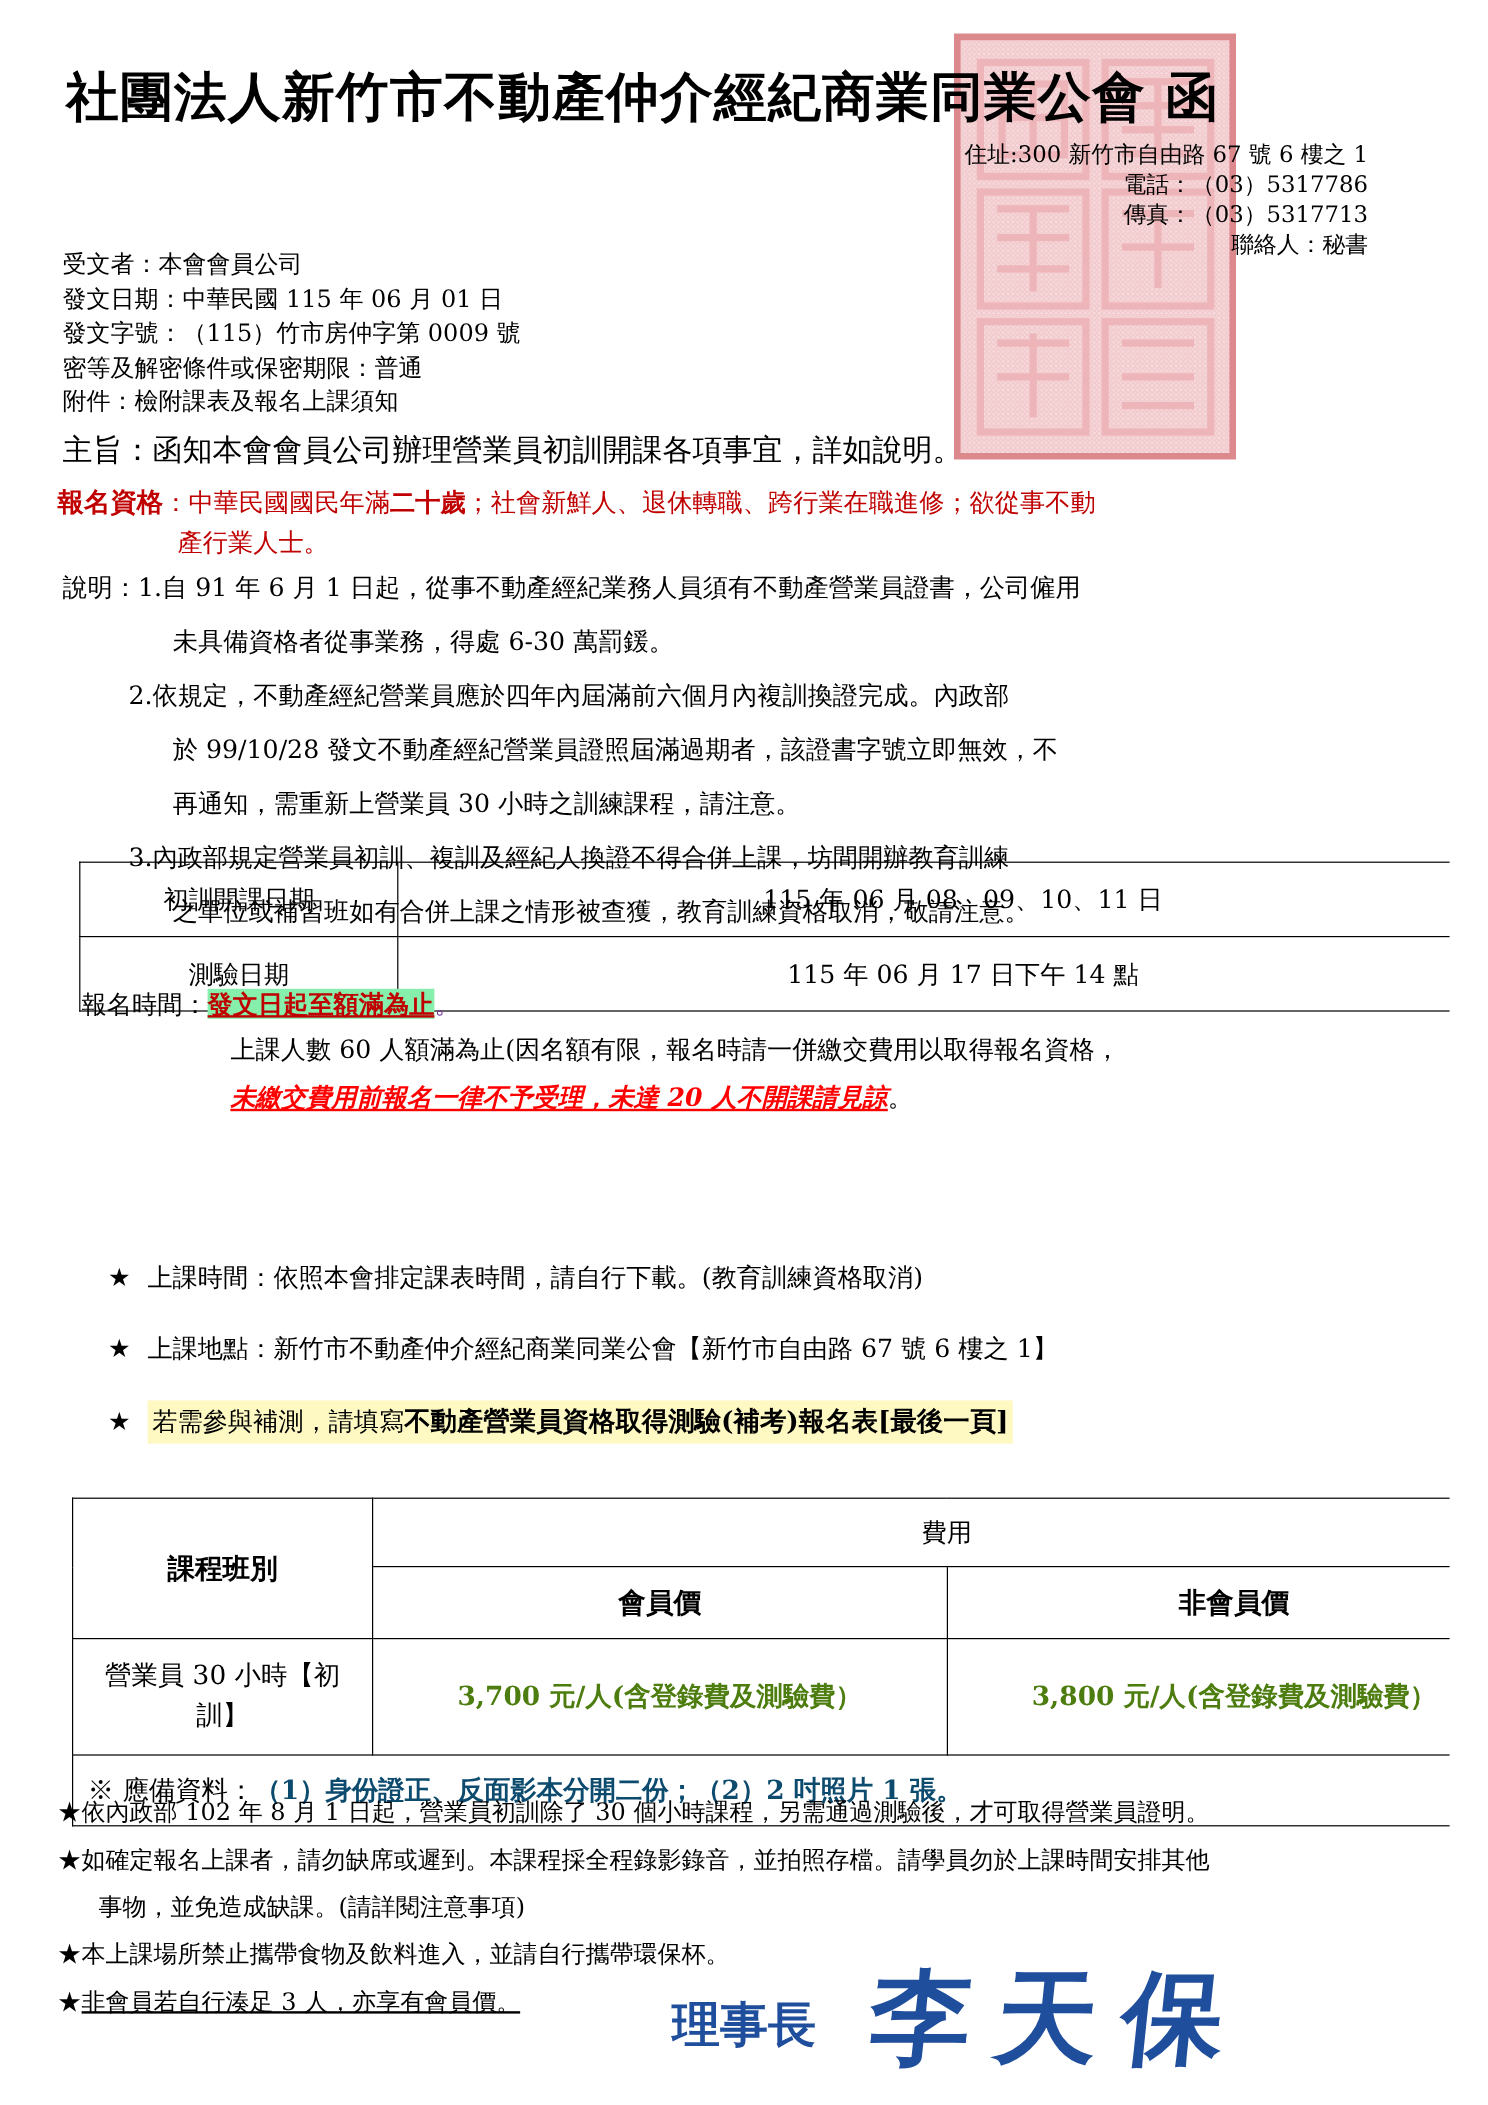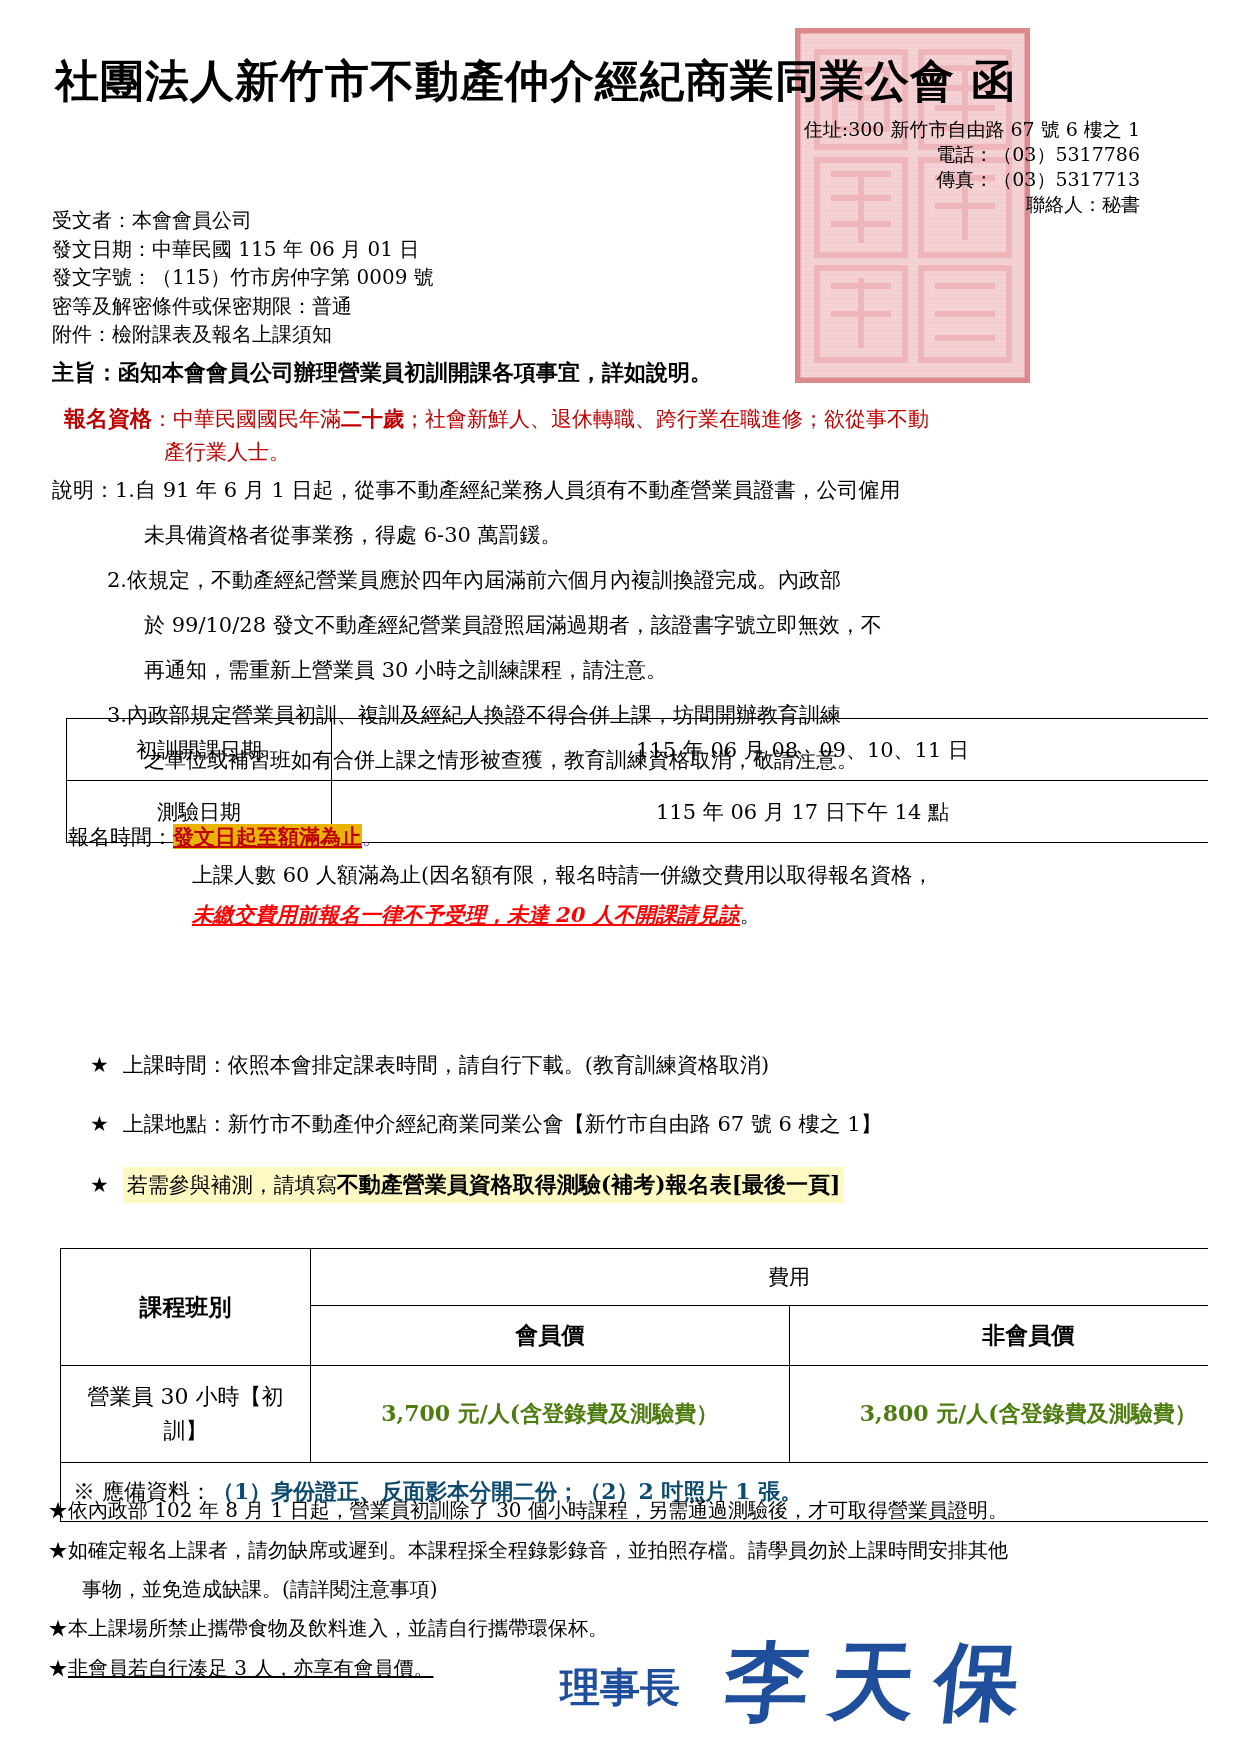--- a/index.html
+++ b/index.html
@@ -60,28 +60,27 @@
     top: 206px;
     font-size: 20px;
     line-height: 28.5px;
     white-space: nowrap;
   }
 
   .subject {
     position: absolute;
     left: 52px;
     top: 358px;
-    font-size: 22px;
-    white-space: nowrap;
-    font-weight: bold;
+    font-size: 25px;
+    white-space: nowrap;
   }
 
   .qualify {
     position: absolute;
-    left: 64px;
+    left: 48px;
     top: 402px;
     color: #c00000;
     font-size: 21px;
     line-height: 33px;
     width: 1130px;
   }
   .qualify .lbl { font-weight: bold; font-size: 22px; }
   .qualify .em  { font-weight: bold; }
   .qualify .l2 { display: block; padding-left: 100px; }
 
@@ -118,21 +117,21 @@
   .tbl-dates .c1 { width: 260px; }
 
   .signup-time {
     position: absolute;
     left: 68px;
     top: 823px;
     font-size: 21px;
     width: 1110px;
   }
   .hl-grey {
-    background: #eab308;
+    background: #86efac;
     color: #c00000;
     font-weight: bold;
     text-decoration: underline;
   }
   .pct { color: #7030a0; }
   .sub-line {
     display: block;
     padding-left: 124px;
     margin-top: 10px;
     white-space: nowrap;

